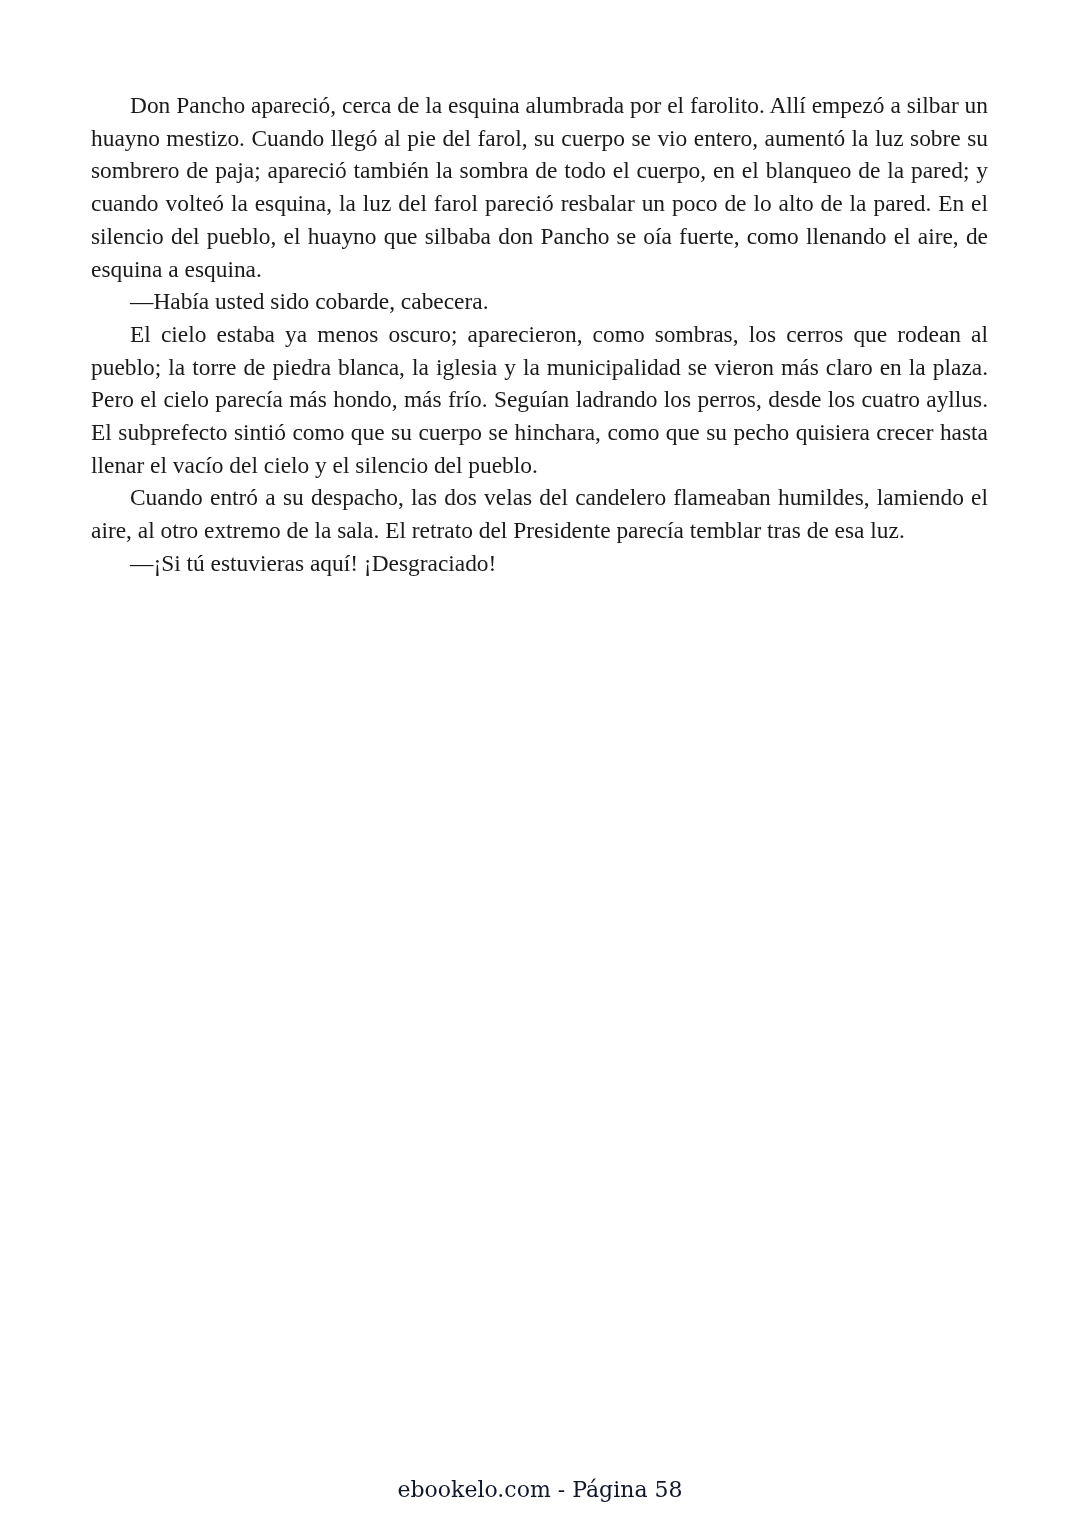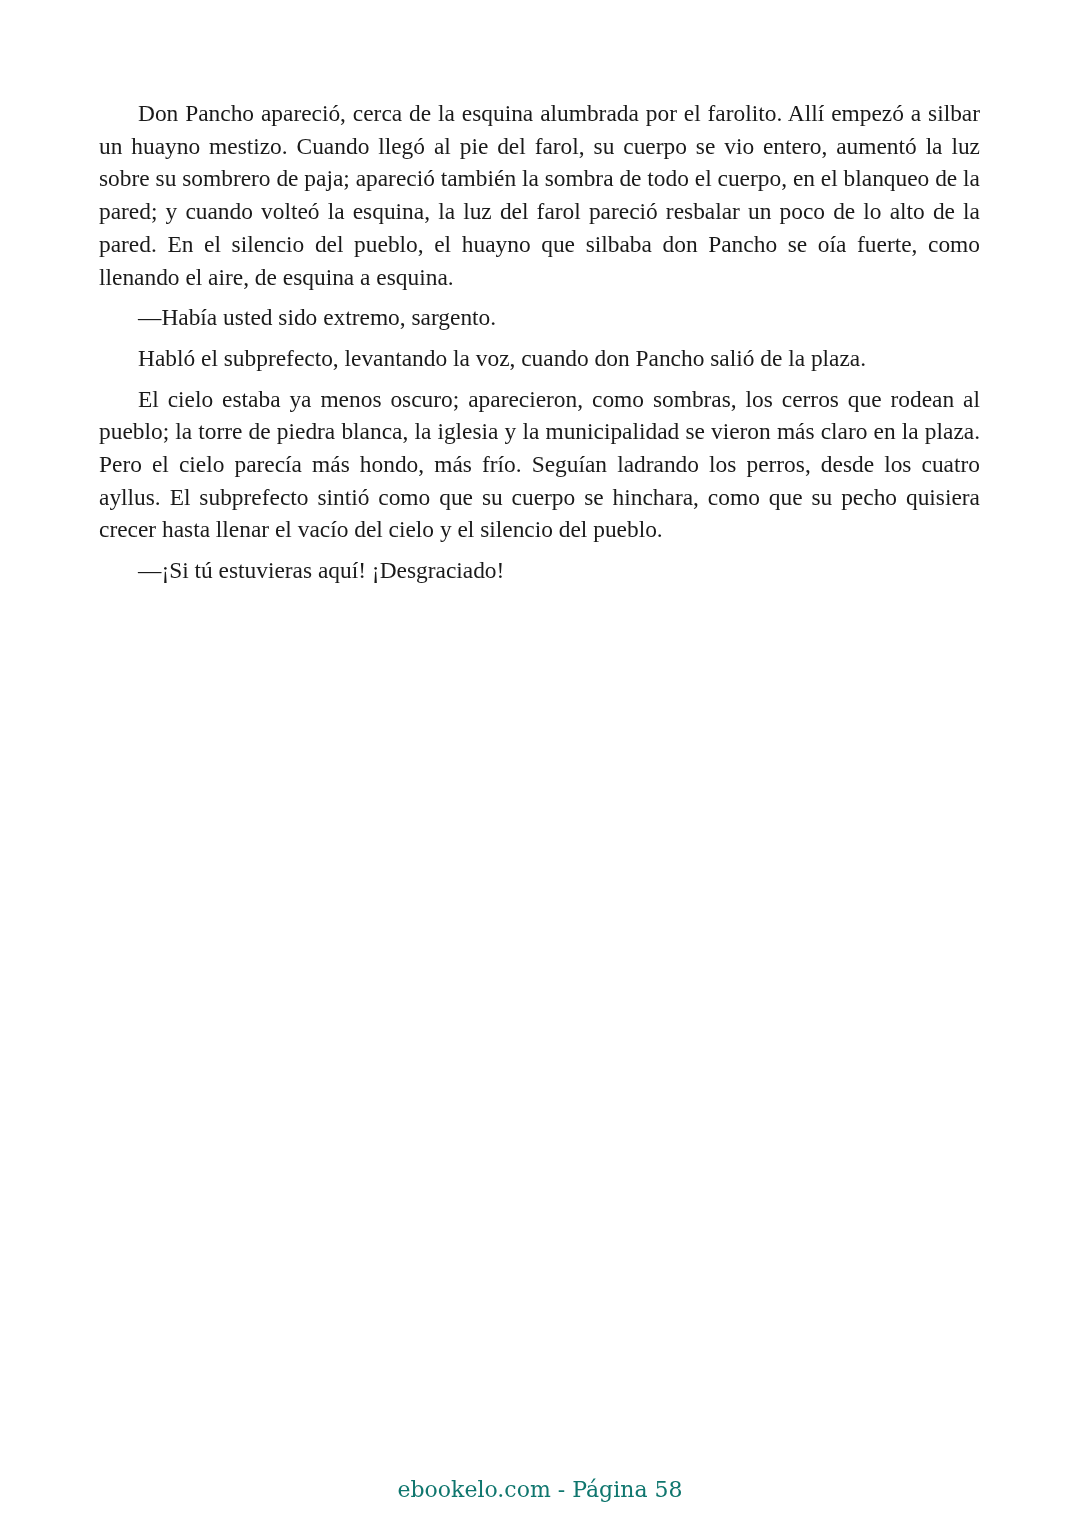--- a/index.html
+++ b/index.html
@@ -17,40 +17,40 @@
     }
     .page-body {
       position: absolute;
       left: 91px;
       top: 89px;
       width: 897px;
       font-size: 23.4px;
       line-height: 32.7px;
     }
     .page-body p {
-      margin: 8px;
+      margin: 0;
       text-indent: 39px;
       text-align: justify;
     }
     .footer {
       position: absolute;
       left: 0;
       width: 1080px;
       top: 1474px;
       text-align: center;
       font-family: "DejaVu Serif", "Liberation Serif", serif;
       font-size: 22px;
       line-height: 32px;
-      color: #0f766e;
+      color: #0f172a;
     }
   </style>
 </head>
 <body>
 
 <div class="page-body">
   <p>Don Pancho apareció, cerca de la esquina alumbrada por el farolito. Allí empezó a silbar un huayno mestizo. Cuando llegó al pie del farol, su cuerpo se vio entero, aumentó la luz sobre su sombrero de paja; apareció también la sombra de todo el cuerpo, en el blanqueo de la pared; y cuando volteó la esquina, la luz del farol pareció resbalar un poco de lo alto de la pared. En el silencio del pueblo, el huayno que silbaba don Pancho se oía fuerte, como llenando el aire, de esquina a esquina.</p>
-  <p>—Había usted sido extremo, sargento.</p>
-  <p>Habló el subprefecto, levantando la voz, cuando don Pancho salió de la plaza.</p>
+  <p>—Había usted sido cobarde, cabecera.</p>
   <p>El cielo estaba ya menos oscuro; aparecieron, como sombras, los cerros que rodean al pueblo; la torre de piedra blanca, la iglesia y la municipalidad se vieron más claro en la plaza. Pero el cielo parecía más hondo, más frío. Seguían ladrando los perros, desde los cuatro ayllus. El subprefecto sintió como que su cuerpo se hinchara, como que su pecho quisiera crecer hasta llenar el vacío del cielo y el silencio del pueblo.</p>
+  <p>Cuando entró a su despacho, las dos velas del candelero flameaban humildes, lamiendo el aire, al otro extremo de la sala. El retrato del Presidente parecía temblar tras de esa luz.</p>
   <p>—¡Si tú estuvieras aquí! ¡Desgraciado!</p>
 </div>
 
 <div class="footer">ebookelo.com - Página 58</div>
 
 </body></html>

